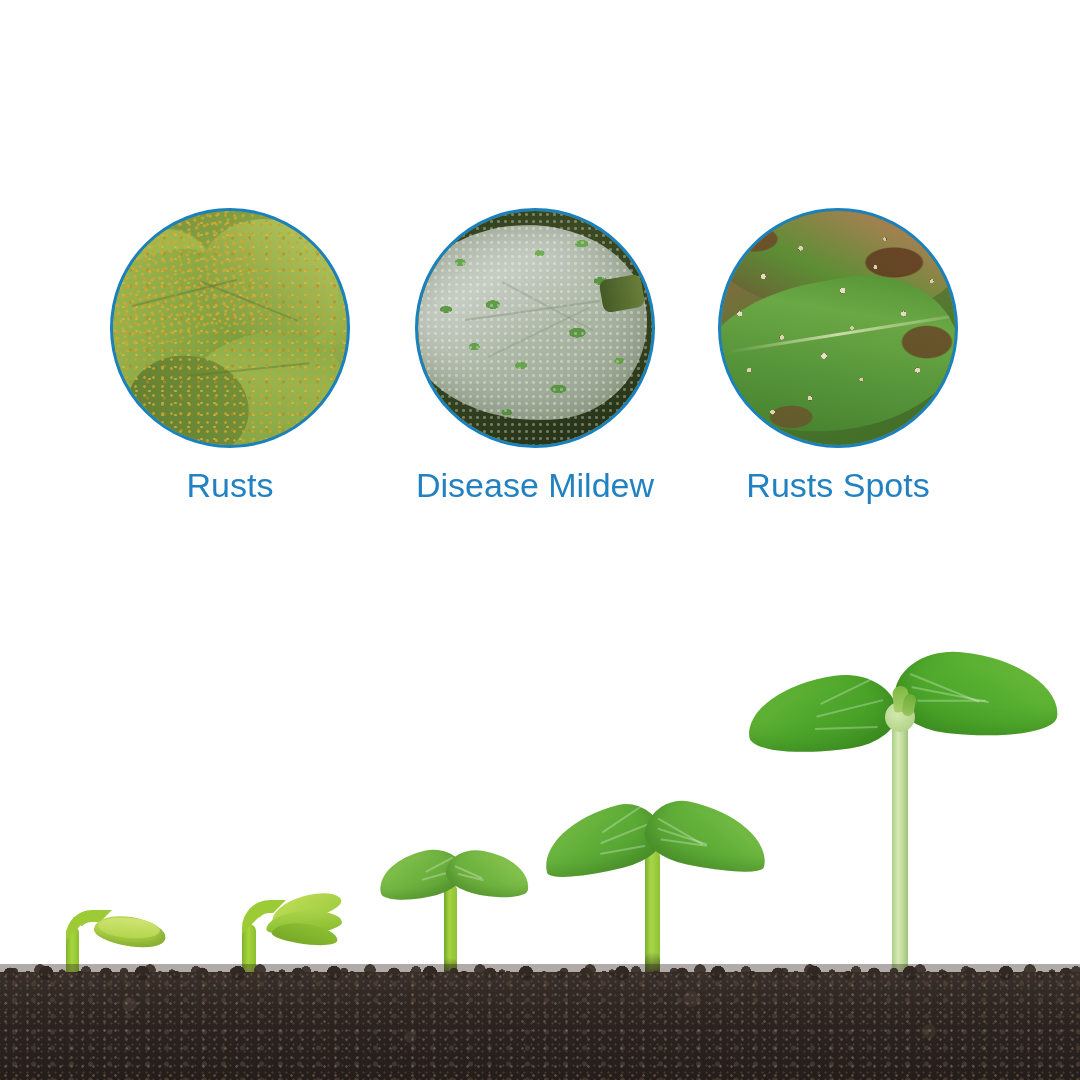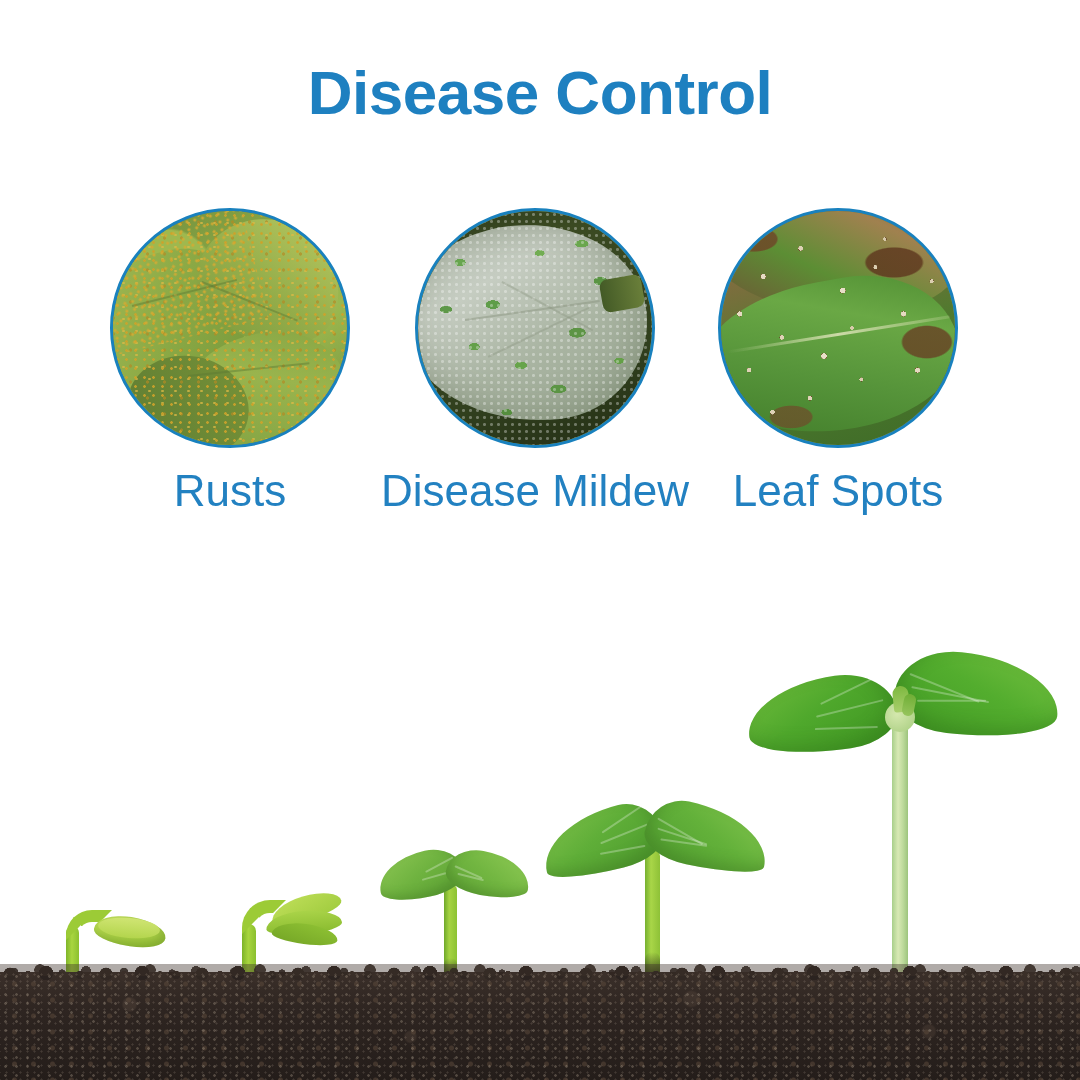--- a/index.html
+++ b/index.html
@@ -31,21 +31,21 @@
     width:240px;height:240px;border-radius:50%;
     border:3px solid #1981BE;
     box-sizing:border-box;
     overflow:hidden;
     background:#7a8c4a;
   }
   .photo{position:absolute;inset:0;overflow:hidden;border-radius:50%;}
   .caption{
     position:absolute;top:258px;left:-40px;width:320px;
     text-align:center;
-    font-size:44px;
+    font-size:34px;
     color:#2281C1;
     white-space:nowrap;
   }
 
   
   .rust-bg{
     position:absolute;inset:-10px;
     background:
       radial-gradient(circle at 25% 30%, #9fb84e 0 18%, transparent 19%),
       linear-gradient(150deg,#6d8a3a 0%, #8aa847 35%, #9bb84f 60%, #6b8838 100%);
@@ -405,21 +405,20 @@
     background:rgba(255,255,255,.28);
     transform-origin:left center;
     border-radius:1px;
   }
 </style>
 </head>
 <body>
 
 <div id="stage">
 
-  <div id="title">Disease Control</div>
 
   <div class="card" style="left:110px;">
     <div class="circle">
       <div class="photo">
         <div class="rust-bg"></div>
         <div class="rust-leaf rleafA"></div>
         <div class="rust-leaf rleafB"></div>
         <div class="rust-leaf rleafC"></div>
         <div class="rust-leaf rleafD"></div>
         <div class="rust-spots"></div>
@@ -452,21 +451,21 @@
     <div class="circle">
       <div class="photo">
         <div class="ls-bg"></div>
         <div class="ls-leaf2"></div>
         <div class="ls-leaf"></div>
         <div class="ls-necrotic"></div>
         <div class="ls-midrib"></div>
         <div class="ls-spots"></div>
       </div>
     </div>
-    <div class="caption">Leaf Spots</div>
+    <div class="caption">Rusts Spots</div>
   </div>
 
   <div id="scene">
 
     <div class="plant" id="p1">
       <div class="hook"></div>
       <div class="bend"></div>
       <div class="cotyl"></div>
       <div class="cotyl2"></div>
     </div>

